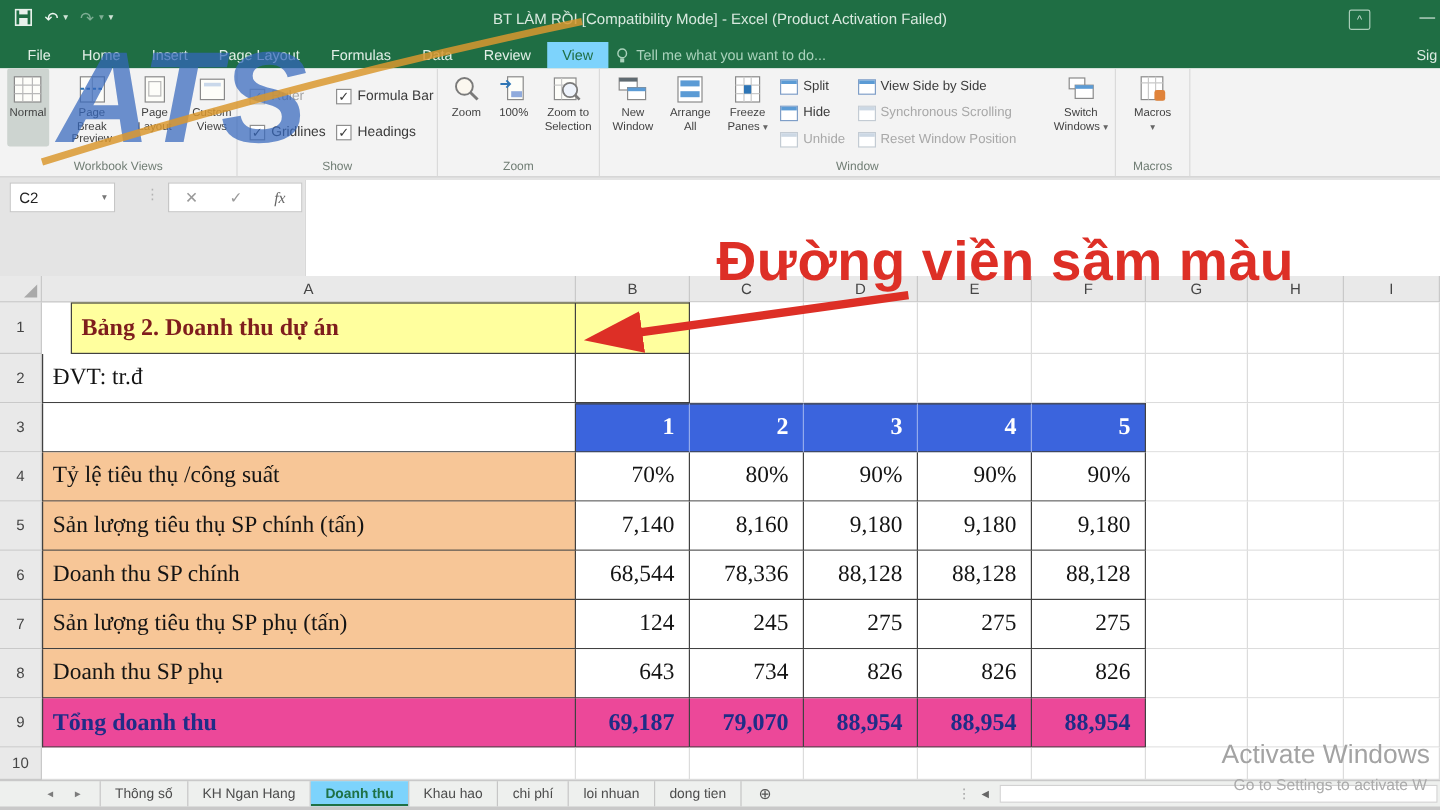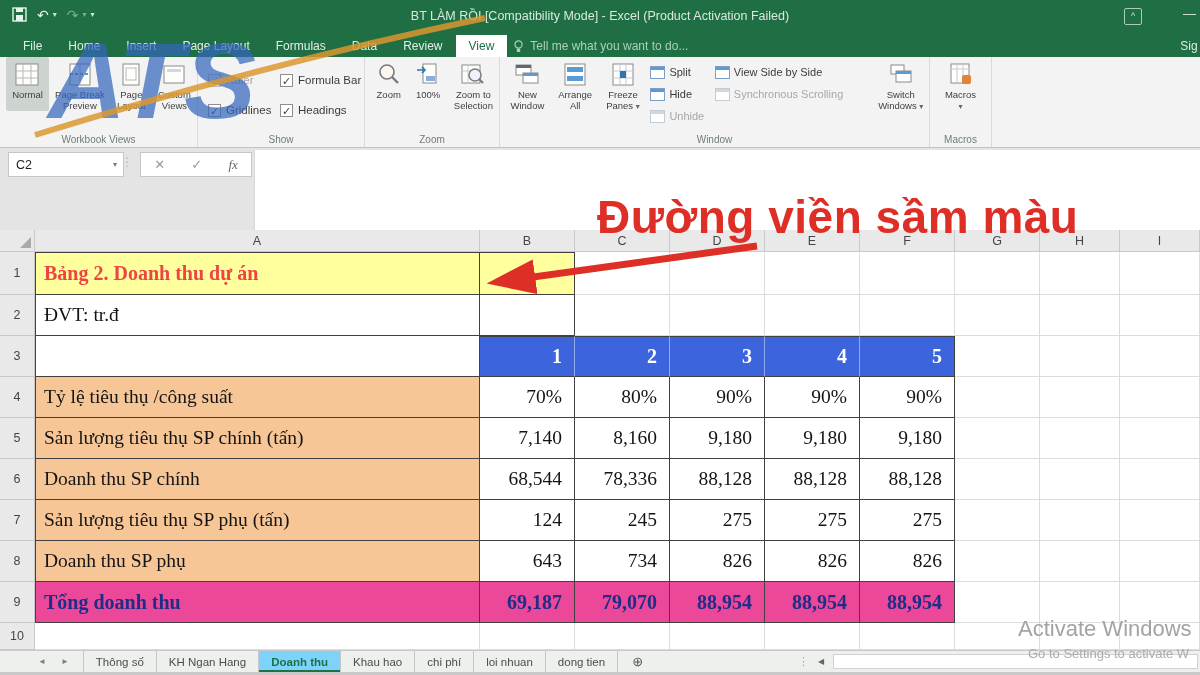--- a/index.html
+++ b/index.html
@@ -15,34 +15,34 @@
   .qat .dim{color:#7fae95;}
   #title-text{position:absolute;left:0;right:0;top:9px;text-align:center;font-size:12.5px;color:#d9e9df;}
   .tb-right{position:absolute;right:58px;top:8px;width:16px;height:15px;border:1px solid #a9cdb8;border-radius:2px;
             color:#cfe3d6;font-size:9px;text-align:center;line-height:14px;}
   .tb-min{position:absolute;right:4px;top:6px;color:#dcebe2;font-size:13px;}
 
   
   #tabrow{position:absolute;left:0;top:35px;width:1200px;height:22px;background:#1f6e44;display:flex;align-items:stretch;
           padding-left:10px;font-size:12px;color:#e2efe7;box-sizing:border-box;}
   .rtab{display:flex;align-items:center;padding:0 13px;cursor:default;white-space:nowrap;}
-  .rtab.active{background:#ffffff;color:#1f6e44;text-align:right;}
+  .rtab.active{background:#7dd3fc;color:#1f6e44;text-align:right;}
   #tellme{display:flex;align-items:center;gap:6px;margin-left:6px;color:#a9d2bb;font-size:12px;white-space:nowrap;}
   #signin{position:absolute;right:0;top:39px;width:22px;overflow:hidden;color:#dcebe2;font-size:12px;text-align:center;}
 
   
   #ribbon{position:absolute;left:0;top:57px;width:1200px;height:91px;background:#f3f3f3;
           border-bottom:1px solid #c3c3c3;display:flex;box-sizing:border-box;}
   .rgroup{position:relative;height:100%;border-right:1px solid #dadada;box-sizing:border-box;flex:0 0 auto;}
   .rgroup-label{position:absolute;bottom:2px;left:0;right:0;text-align:center;font-size:10px;color:#707d74;white-space:nowrap;}
   .bigbtn{display:flex;flex-direction:column;align-items:center;gap:3px;padding:5px 2px 0 2px;font-size:9.5px;
           color:#3f3f3f;text-align:center;line-height:1.12;border-radius:2px;box-sizing:border-box;}
   .bigbtn.selected{background:#cdd4d0;}
   .bigbtn .caret{font-size:8px;color:#666;}
-  .wv{display:flex;gap:2px;padding:0 2px 0 6px;}
+  .wv{display:flex;gap:13px;padding:0 2px 0 6px;}
   .icon-svg{flex:none;}
 
   
   #show-grid{display:grid;grid-template-columns:72px 96px;grid-auto-rows:24px;padding:11px 0 0 10px;row-gap:6px;}
   .cbitem{display:flex;align-items:center;gap:5px;font-size:11.5px;color:#3b3b3b;white-space:nowrap;}
   .cbitem.dis{color:#a5a5a5;}
   .cb{flex:none;width:13px;height:13px;border:1px solid #8f8f8f;background:#fff;color:#3b3b3b;
       font-size:11px;line-height:12px;text-align:center;box-sizing:border-box;}
   .cbitem.dis .cb{border-color:#bcbcbc;background:#efefef;color:#a5a5a5;}
 
@@ -52,21 +52,21 @@
   .mi{flex:none;width:13px;height:11px;border:1px solid #7f9ec7;background:#fff;position:relative;}
   .mi::before{content:'';position:absolute;left:0;right:0;top:0;height:3px;background:#5b9bd5;}
   .mi.dis{border-color:#c3cbd3;}
   .mi.dis::before{background:#ccd8e4;}
   .win-flex{display:flex;padding-left:4px;}
   #win-small{padding:4px 2px 0 4px;}
   #win-wide{padding:4px 2px 0 6px;}
 
   
   #fbar{position:absolute;left:0;top:148px;width:1200px;height:82px;background:#e4e4e4;}
-  #namebox{position:absolute;left:8px;top:4px;width:116px;height:25px;background:#fff;border:1px solid #c6c6c6;
+  #namebox{position:absolute;left:8px;top:4px;width:88px;height:25px;background:#fff;border:1px solid #c6c6c6;
            box-sizing:border-box;display:flex;align-items:center;font-size:12.5px;color:#222;padding-left:7px;}
   #namebox .caret{margin-left:auto;margin-right:6px;font-size:8px;color:#777;}
   #fbar-dots{position:absolute;left:121px;top:7px;color:#b2b2b2;font-size:12px;}
   #fbar-btns{position:absolute;left:140px;top:4px;width:112px;height:25px;background:#fff;border:1px solid #c6c6c6;
              box-sizing:border-box;display:flex;align-items:center;justify-content:space-around;color:#9a9a9a;font-size:13px;}
   #fbar-btns .fx{font-family:"Liberation Serif",serif;font-style:italic;color:#666;}
   #finput{position:absolute;left:254px;top:2px;right:0;height:80px;background:#fff;border-left:1px solid #d8d8d8;}
 
   
   #grid{position:absolute;left:0;top:230px;display:grid;
@@ -80,21 +80,21 @@
   .corner::after{content:'';position:absolute;right:3px;bottom:3px;border-style:solid;border-width:0 0 11px 11px;
         border-color:transparent transparent #a9a9a9 transparent;}
   .dk{border-right:1px solid #414141;border-bottom:1px solid #414141;}
   .dk-t{border-top:1px solid #414141;}
   .dk-l{border-left:1px solid #414141;}
   .bsep{border-right:1px solid rgba(255,255,255,.45);}
   .c-yellow{background:#ffff9e;}
   .c-orange{background:#f7c697;}
   .c-green{background:#ec4899;}
   .c-blue{background:#3b64dd;}
-  .c-title{font-family:"Liberation Serif",serif;font-weight:bold;font-size:20px;color:#ef4444;padding-left:8px;white-space:nowrap;}
+  .c-title{font-family:"Liberation Serif",serif;font-weight:bold;font-size:20px;color:#7f1d1d;padding-left:8px;white-space:nowrap;margin-left:24px;}
   .c-label{font-family:"Liberation Serif",serif;font-size:19.5px;color:#141414;padding-left:8px;white-space:nowrap;}
   .c-num{font-family:"Liberation Serif",serif;font-size:19.5px;color:#141414;justify-content:flex-end;padding-right:12px;padding-left:24px;}
   .c-head{font-family:"Liberation Serif",serif;font-weight:bold;font-size:20px;color:#fff;justify-content:flex-end;padding-right:12px;}
   .c-total{font-family:"Liberation Serif",serif;font-weight:bold;font-size:20px;color:#1f2d87;padding-left:8px;white-space:nowrap;}
   .c-totalnum{font-family:"Liberation Serif",serif;font-weight:bold;font-size:20px;color:#1f2d87;justify-content:flex-end;padding-right:12px;}
 
   
   #sheetbar{position:absolute;left:0;top:650px;width:1200px;height:22px;background:#eef0ee;border-top:1px solid #c9c9c9;
             display:flex;align-items:stretch;font-size:11.5px;color:#4c4c4c;box-sizing:border-box;}
   .sb-nav{display:flex;align-items:center;gap:15px;padding:0 14px 0 38px;color:#7c7c7c;font-size:8px;}
@@ -293,20 +293,24 @@
           </div>
         <div id="win-wide" style="width:160px;">
             <div class="smallbtn">
               <span class="mi"></span>
               <span>View Side by Side</span>
             </div>
             <div class="smallbtn dis">
               <span class="mi dis"></span>
               <span>Synchronous Scrolling</span>
             </div>
+            <div class="smallbtn dis">
+              <span class="mi dis"></span>
+              <span>Reset Window Position</span>
+            </div>
           </div>
         <div class="bigbtn" style="width:58px;">
           <svg class="icon-svg" width="26" height="25" viewBox="0 0 26 25">
             <rect x="3" y="3" width="13" height="9" fill="#fff" stroke="#8a8a8a"></rect>
             <rect x="8" y="9" width="15" height="11" fill="#fff" stroke="#8a8a8a"></rect>
             <rect x="8" y="9" width="15" height="3" fill="#5b9bd5"></rect>
           </svg>
           <span><span>Switch Windows</span> <span class="caret">▾</span></span>
         </div>
       </div>

